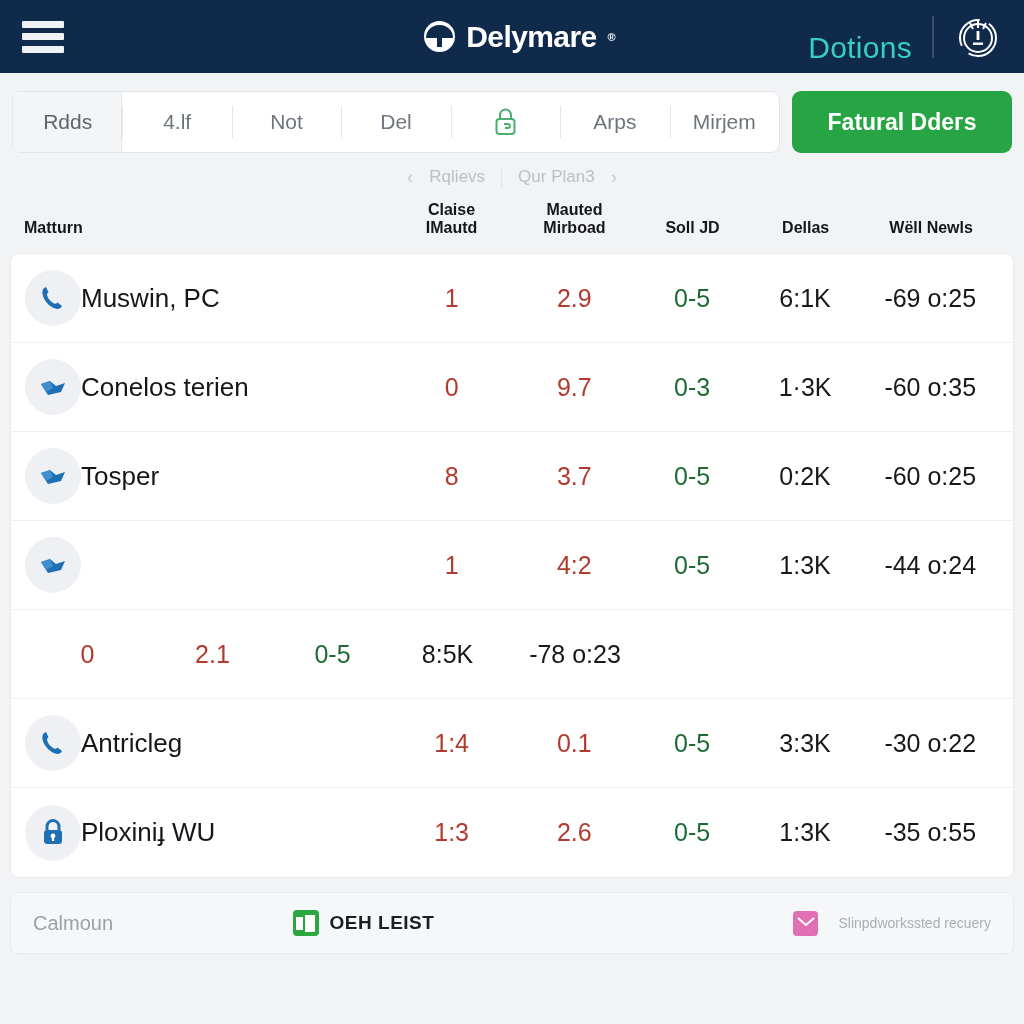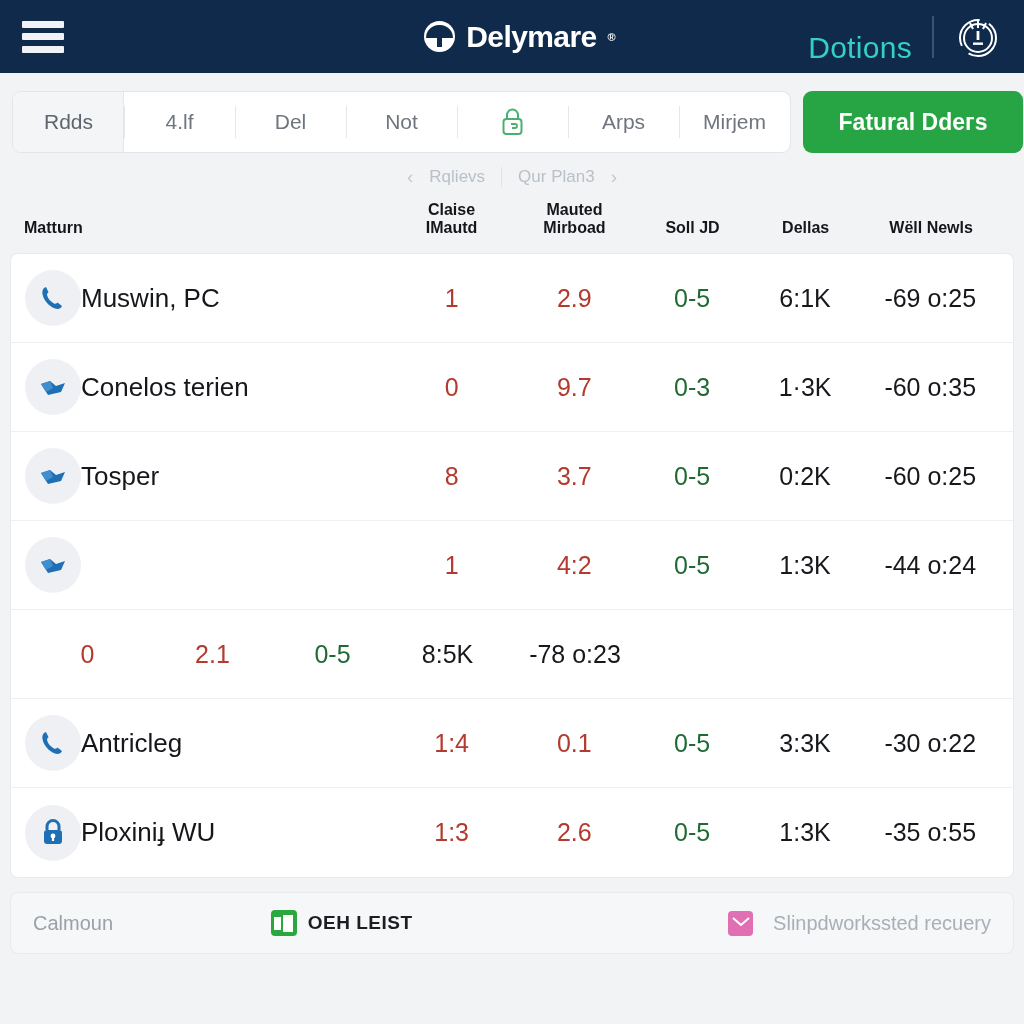--- a/index.html
+++ b/index.html
@@ -56,21 +56,21 @@
   .header-right {
     margin-left:auto; display:flex; align-items:center; gap:20px;
   }
   .header-link {
     color:#35cfc4; font-size:30px; letter-spacing:0.3px; cursor:pointer;margin-top:22px;
   }
   .header-div { width:2px; height:42px; background:#3a536f; }
   .badge-icon { width:48px; height:48px; position:relative; cursor:pointer; }
 
   
-  .tabbar-wrap { padding:18px 1px 0 12px; }
+  .tabbar-wrap { padding:18px 12px 0 12px; }
   .tabbar {
     display:flex; align-items:stretch; gap:12px;
   }
   .tabs {
     flex:1;
     display:flex; align-items:stretch;
     background:#ffffff;
     border:1px solid #e2e5e9;
     border-radius:9px;
     overflow:hidden;
@@ -171,21 +171,21 @@
   }
   .f-left { font-size:20px; color:#9aa1a9; }
   .f-mid {
     margin-left:auto; margin-right:auto;
     display:flex; align-items:center; gap:11px;
     font-size:19px; font-weight:bold; color:#1c1e22; letter-spacing:0.5px;
   }
   .f-right {
     margin-left:auto;
     display:flex; align-items:center; gap:20px;
-    font-size:20px; color:#a8afb6;
+    font-size:14px; color:#a8afb6;
   }
   .f-icon-green {
     width:26px; height:26px; border-radius:4px; background:#2aa73f;
     display:flex; align-items:center; justify-content:center; gap:2px;
   }
   .f-icon-green i { display:block; background:#ffffff; }
   .f-icon-green i.a { width:7px; height:13px; }
   .f-icon-green i.b { width:10px; height:17px; }
   .f-icon-pink {
     width:25px; height:25px; border-radius:4px; background:#e06fb4;
@@ -226,24 +226,24 @@
 <div class="tabbar-wrap">
   <div class="tabbar">
     <div class="tabs">
       <div class="tab active">
         <span>Rdds</span>
       </div>
       <div class="tab">
         <span>4.lf</span>
       </div>
       <div class="tab">
+        <span>Not</span>
+      </div>
+      <div class="tab">
         <span>Del</span>
-      </div>
-      <div class="tab">
-        <span>Not</span>
       </div>
       <div class="tab tab-icon">
         <span>
           <svg width="27" height="32" viewBox="0 0 27 32">
             <path d="M8 13 v-4 a5.5 5.5 0 0 1 11 0 v4" fill="none" stroke="#4caf72" stroke-width="2"></path>
             <rect x="4.5" y="13" width="18" height="15" rx="3" fill="none" stroke="#4caf72" stroke-width="2"></rect>
             <path d="M12 18 h4 a2 2 0 0 1 0 4 h-3" fill="none" stroke="#4caf72" stroke-width="1.8"></path>
           </svg>
         </span>
       </div>

